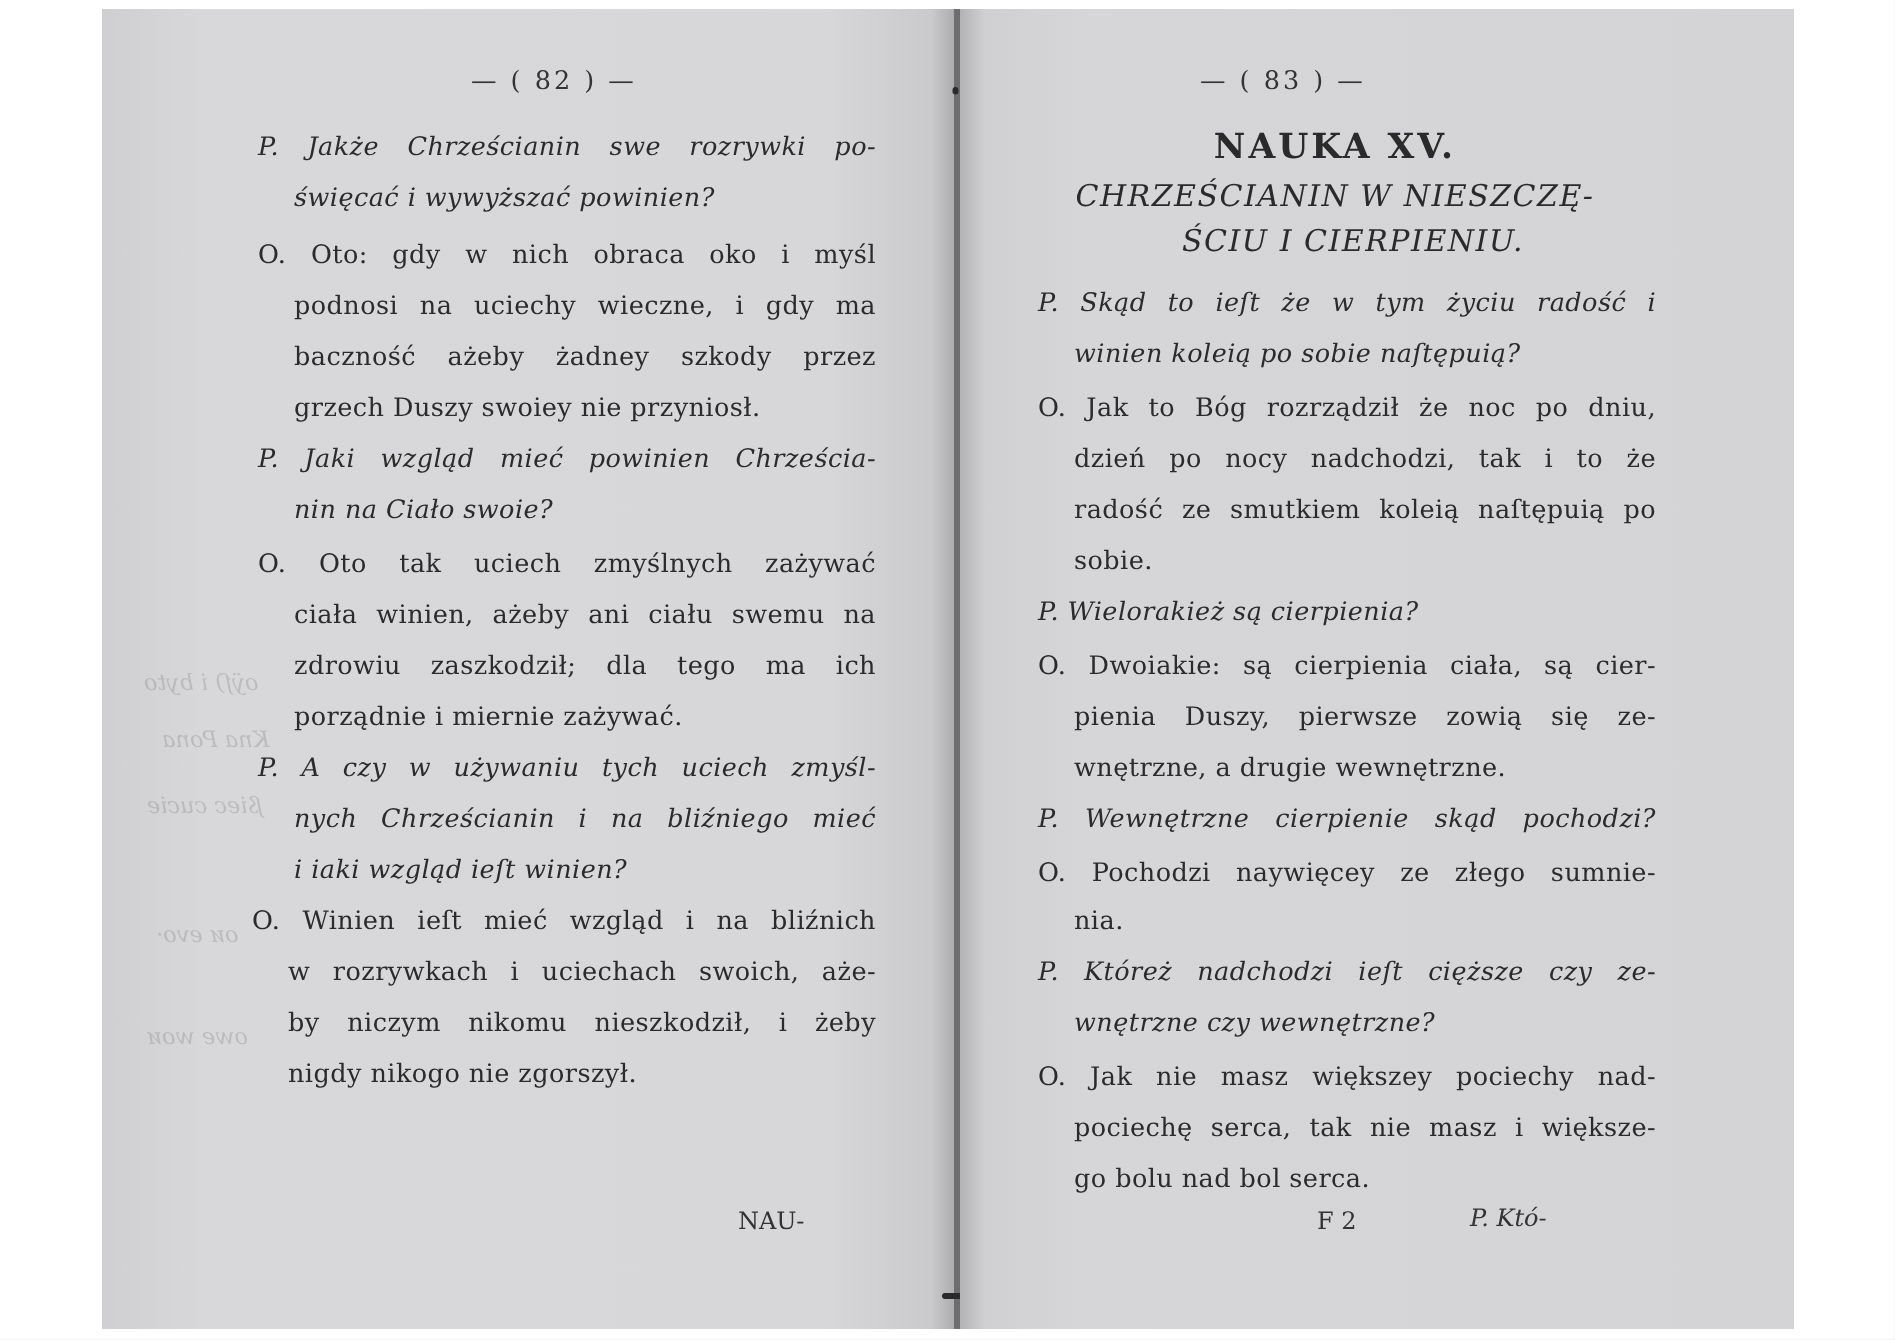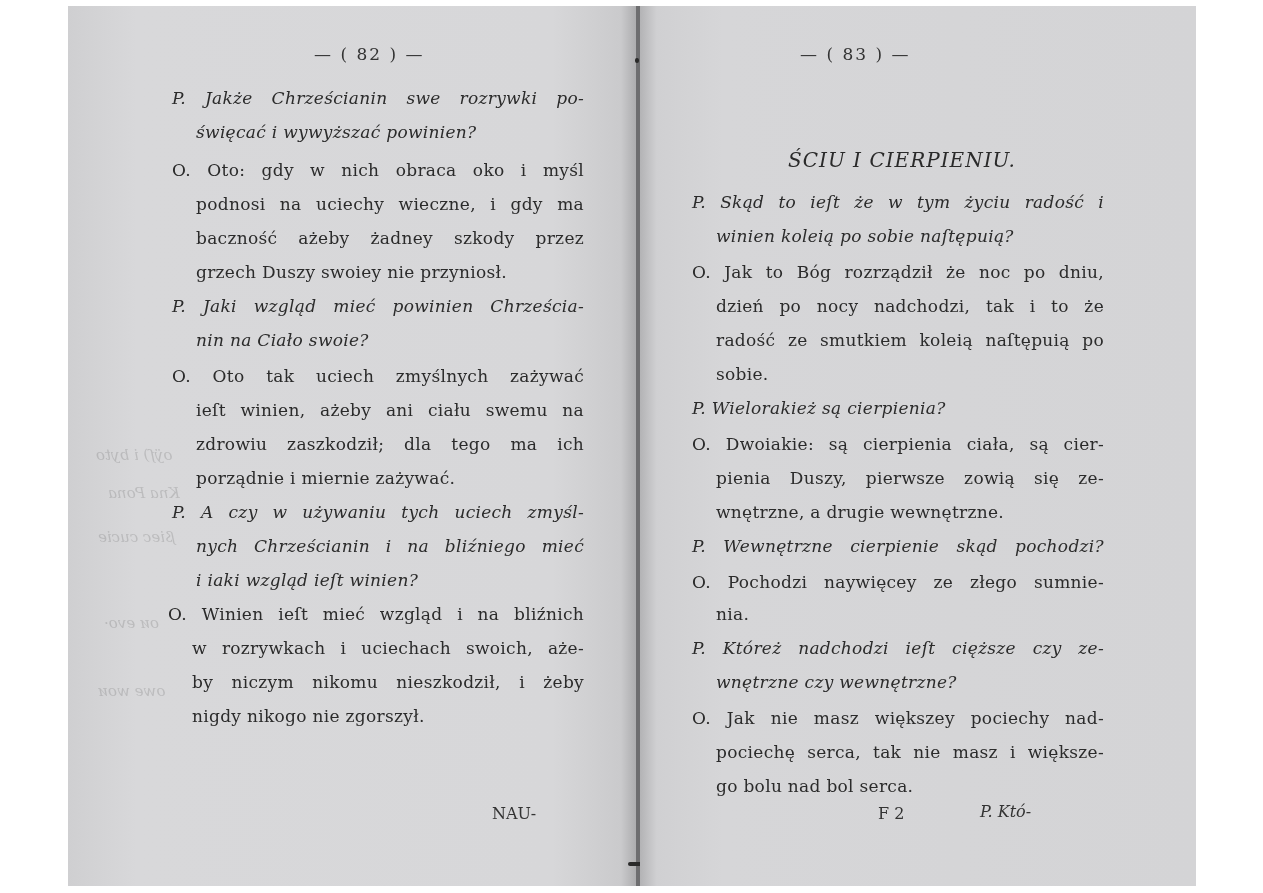--- a/index.html
+++ b/index.html
@@ -137,21 +137,21 @@
     <div class="text">
       <div class="line q" style="left:104px; top:82px;  width:412px;">P. Jakże Chrześcianin swe rozrywki po-</div>
       <div class="line q last" style="left:128px; top:116px; width:388px;">święcać i wywyższać powinien?</div>
       <div class="line" style="left:104px; top:154px; width:412px;">O. Oto: gdy w nich obraca oko i myśl</div>
       <div class="line" style="left:128px; top:188px; width:388px;">podnosi na uciechy wieczne, i gdy ma</div>
       <div class="line" style="left:128px; top:222px; width:388px;">baczność ażeby żadney szkody przez</div>
       <div class="line last" style="left:128px; top:256px; width:388px;">grzech Duszy swoiey nie przyniosł.</div>
       <div class="line q" style="left:104px; top:290px; width:412px;">P. Jaki wzgląd mieć powinien Chrześcia-</div>
       <div class="line q last" style="left:128px; top:324px; width:388px;">nin na Ciało swoie?</div>
       <div class="line" style="left:104px; top:360px; width:412px;">O. Oto tak uciech zmyślnych zażywać</div>
-      <div class="line" style="left:128px; top:394px; width:388px;">ieſt winien, ażeby ani ciału swemu na</div>
+      <div class="line" style="left:128px; top:394px; width:388px;">ciała winien, ażeby ani ciału swemu na</div>
       <div class="line" style="left:128px; top:428px; width:388px;">zdrowiu zaszkodził; dla tego ma ich</div>
       <div class="line last" style="left:128px; top:462px; width:388px;">porządnie i miernie zażywać.</div>
       <div class="line q" style="left:104px; top:496px; width:412px;">P. A czy w używaniu tych uciech zmyśl-</div>
       <div class="line q" style="left:128px; top:530px; width:388px;">nych Chrześcianin i na bliźniego mieć</div>
       <div class="line q last" style="left:128px; top:564px; width:388px;">i iaki wzgląd ieſt winien?</div>
       <div class="line" style="left:100px; top:598px; width:416px;">O. Winien ieſt mieć wzgląd i na bliźnich</div>
       <div class="line" style="left:124px; top:632px; width:392px;">w rozrywkach i uciechach swoich, aże-</div>
       <div class="line" style="left:124px; top:666px; width:392px;">by niczym nikomu nieszkodził, i żeby</div>
       <div class="line last" style="left:124px; top:700px; width:392px;">nigdy nikogo nie zgorszył.</div>
     </div>
@@ -159,20 +159,22 @@
     <div class="catch" style="left:424px; top:798px;">NAU-</div>
   </div>
 
   <div class="gutter"></div>
   <div class="gutter-dot"></div>
   <div class="gutter-mark"></div>
 
   <div class="page page-right">
     <div class="folio" style="left:160px; top:38px;">— ( 83 ) —</div>
 
+    <div class="heading h1" style="left:0; width:500px; top:78px;">NAUKA XV.</div>
+    <div class="heading h2" style="left:0; width:500px; top:112px;">CHRZEŚCIANIN W NIESZCZĘ-</div>
     <div class="heading h2" style="left:0; width:500px; top:142px;padding-left:12px;">ŚCIU I CIERPIENIU.</div>
 
     <div class="text">
       <div class="line q" style="left:52px; top:186px; width:412px;">P. Skąd to ieſt że w tym życiu radość i</div>
       <div class="line q last" style="left:76px; top:220px; width:388px;">winien koleią po sobie naſtępuią?</div>
       <div class="line" style="left:52px; top:256px; width:412px;">O. Jak to Bóg rozrządził że noc po dniu,</div>
       <div class="line" style="left:76px; top:290px; width:388px;">dzień po nocy nadchodzi, tak i to że</div>
       <div class="line" style="left:76px; top:324px; width:388px;">radość ze smutkiem koleią naſtępuią po</div>
       <div class="line last" style="left:76px; top:358px; width:388px;">sobie.</div>
       <div class="line q last" style="left:52px; top:392px; width:412px;">P. Wielorakież są cierpienia?</div>

